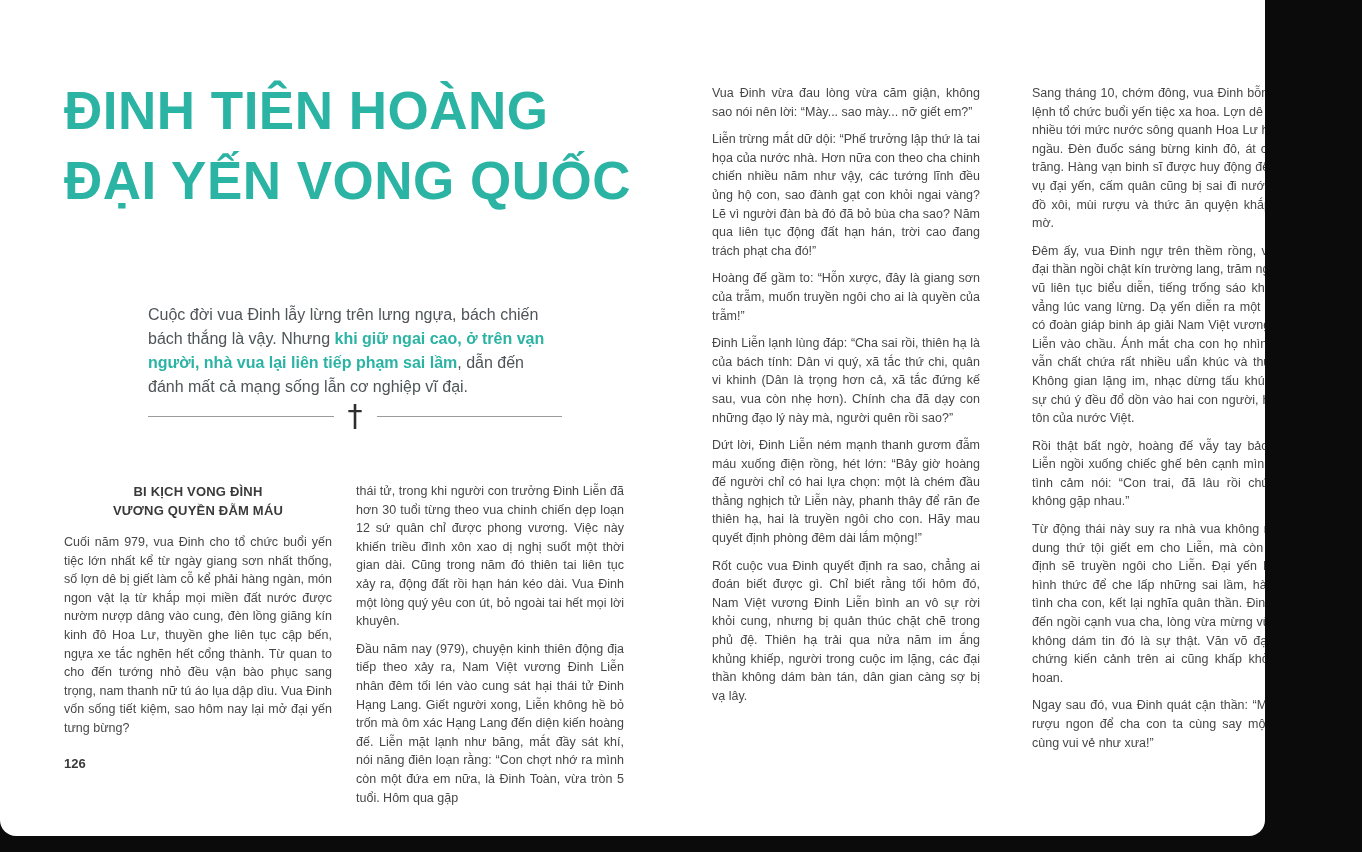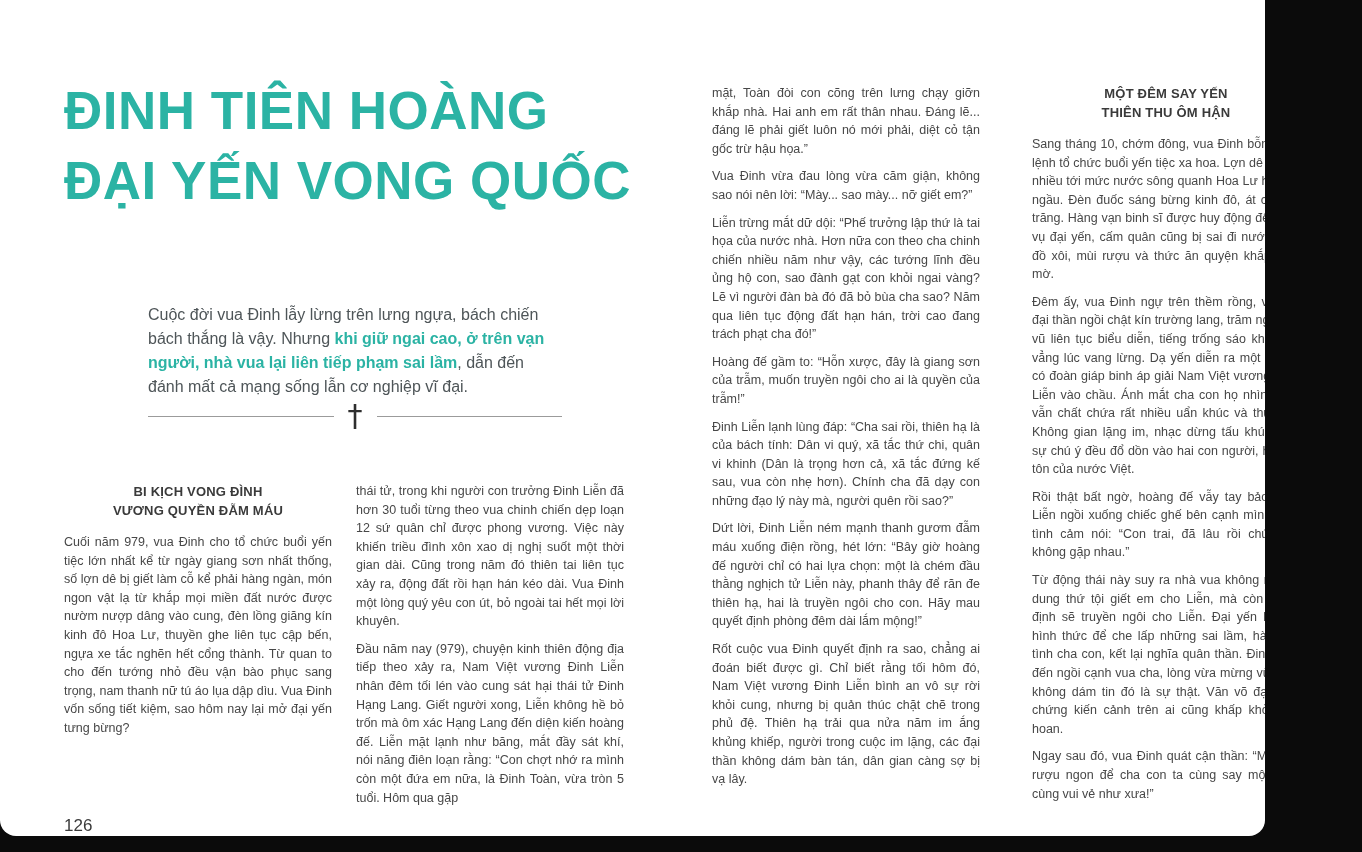--- a/index.html
+++ b/index.html
@@ -50,21 +50,21 @@
     text-align:center; font-size:13px; line-height:19px; font-weight:bold;
     color:var(--heading-text,#3A3A3A); letter-spacing:0.2px; margin:0 0 13px 0;
   }
 
   #left-col1  { left:64px;   top:482px; }
   #left-col2  { left:356px;  top:482px; }
   #right-col1 { left:712px;  top:84px;  }
   #right-col2 { left:1032px; top:84px;  }
 
   .page-number {
-    position:absolute; top:816px; font-size:17px; font-weight:normal;
+    position:absolute; top:756px; font-size:13px; font-weight:bold;
     color:var(--heading-text,#3A3A3A);
   }
   .pn-left  { left:64px; }
   .pn-right { left:1274px; }
 </style>
 </head>
 <body>
 
 <div class="canvas">
   <div class="spread">
@@ -91,34 +91,29 @@
     </div>
 
     <div class="col" id="left-col2">
       <p>thái tử, trong khi người con trưởng Đinh Liễn đã hơn 30 tuổi từng theo vua chinh chiến dẹp loạn 12 sứ quân chỉ được phong vương. Việc này khiến triều đình xôn xao dị nghị suốt một thời gian dài. Cũng trong năm đó thiên tai liên tục xảy ra, động đất rồi hạn hán kéo dài. Vua Đinh một lòng quý yêu con út, bỏ ngoài tai hết mọi lời khuyên.</p>
       <p>Đầu năm nay (979), chuyện kinh thiên động địa tiếp theo xảy ra, Nam Việt vương Đinh Liễn nhân đêm tối lén vào cung sát hại thái tử Đinh Hạng Lang. Giết người xong, Liễn không hề bỏ trốn mà ôm xác Hạng Lang đến diện kiến hoàng đế. Liễn mặt lạnh như băng, mắt đầy sát khí, nói năng điên loạn rằng: “Con chợt nhớ ra mình còn một đứa em nữa, là Đinh Toàn, vừa tròn 5 tuổi. Hôm qua gặp</p>
     </div>
 
     <div class="page-number pn-left">126</div>
 
     <div class="col" id="right-col1">
-      <p>mặt, Toàn đòi con cõng trên lưng chạy giỡn khắp nhà. Hai anh em rất thân nhau. Đáng lẽ... đáng lẽ phải giết luôn nó mới phải, diệt cỏ tận gốc trừ hậu họa.”</p>
       <p>Vua Đinh vừa đau lòng vừa căm giận, không sao nói nên lời: “Mày... sao mày... nỡ giết em?”</p>
       <p>Liễn trừng mắt dữ dội: “Phế trưởng lập thứ là tai họa của nước nhà. Hơn nữa con theo cha chinh chiến nhiều năm như vậy, các tướng lĩnh đều ủng hộ con, sao đành gạt con khỏi ngai vàng? Lẽ vì người đàn bà đó đã bỏ bùa cha sao? Năm qua liên tục động đất hạn hán, trời cao đang trách phạt cha đó!”</p>
       <p>Hoàng đế gầm to: “Hỗn xược, đây là giang sơn của trẫm, muốn truyền ngôi cho ai là quyền của trẫm!”</p>
       <p>Đinh Liễn lạnh lùng đáp: “Cha sai rồi, thiên hạ là của bách tính: Dân vi quý, xã tắc thứ chi, quân vi khinh (Dân là trọng hơn cả, xã tắc đứng kế sau, vua còn nhẹ hơn). Chính cha đã dạy con những đạo lý này mà, người quên rồi sao?”</p>
       <p>Dứt lời, Đinh Liễn ném mạnh thanh gươm đẫm máu xuống điện rồng, hét lớn: “Bây giờ hoàng đế người chỉ có hai lựa chọn: một là chém đầu thằng nghịch tử Liễn này, phanh thây để răn đe thiên hạ, hai là truyền ngôi cho con. Hãy mau quyết định phòng đêm dài lắm mộng!”</p>
       <p>Rốt cuộc vua Đinh quyết định ra sao, chẳng ai đoán biết được gì. Chỉ biết rằng tối hôm đó, Nam Việt vương Đinh Liễn bình an vô sự rời khỏi cung, nhưng bị quản thúc chặt chẽ trong phủ đệ. Thiên hạ trải qua nửa năm im ắng khủng khiếp, người trong cuộc im lặng, các đại thần không dám bàn tán, dân gian càng sợ bị vạ lây.</p>
     </div>
 
     <div class="col" id="right-col2">
-      <h2 class="col-heading">
-        <span>MỘT ĐÊM SAY YẾN</span><br>
-        <span>THIÊN THU ÔM HẬN</span>
-      </h2>
       <p>Sang tháng 10, chớm đông, vua Đinh bỗng ban lệnh tổ chức buổi yến tiệc xa hoa. Lợn dê bị giết nhiều tới mức nước sông quanh Hoa Lư hóa đỏ ngầu. Đèn đuốc sáng bừng kinh đô, át cả ánh trăng. Hàng vạn binh sĩ được huy động để phục vụ đại yến, cấm quân cũng bị sai đi nướng thịt đồ xôi, mùi rượu và thức ăn quyện khắp mây mờ.</p>
       <p>Đêm ấy, vua Đinh ngự trên thềm rồng, văn võ đại thần ngồi chật kín trường lang, trăm ngàn ca vũ liên tục biểu diễn, tiếng trống sáo khi vẳng vẳng lúc vang lừng. Dạ yến diễn ra một lúc thì có đoàn giáp binh áp giải Nam Việt vương Đinh Liễn vào chầu. Ánh mắt cha con họ nhìn nhau vẫn chất chứa rất nhiều uẩn khúc và thù hận. Không gian lặng im, nhạc dừng tấu khúc, mọi sự chú ý đều đổ dồn vào hai con người, hai chí tôn của nước Việt.</p>
       <p>Rồi thật bất ngờ, hoàng đế vẫy tay bảo Đinh Liễn ngồi xuống chiếc ghế bên cạnh mình, ông tình cảm nói: “Con trai, đã lâu rồi chúng ta không gặp nhau.”</p>
       <p>Từ động thái này suy ra nhà vua không những dung thứ tội giết em cho Liễn, mà còn quyết định sẽ truyền ngôi cho Liễn. Đại yến là một hình thức để che lấp những sai lầm, hàn gắn tình cha con, kết lại nghĩa quân thần. Đinh Liễn đến ngồi cạnh vua cha, lòng vừa mừng vừa sợ, không dám tin đó là sự thật. Văn võ đại thần chứng kiến cảnh trên ai cũng khấp khởi hân hoan.</p>
       <p>Ngay sau đó, vua Đinh quát cận thần: “Mau rót rượu ngon để cha con ta cùng say một trận, cùng vui vẻ như xưa!”</p>
     </div>
 
     <div class="page-number pn-right">127</div>
 
   </div>

